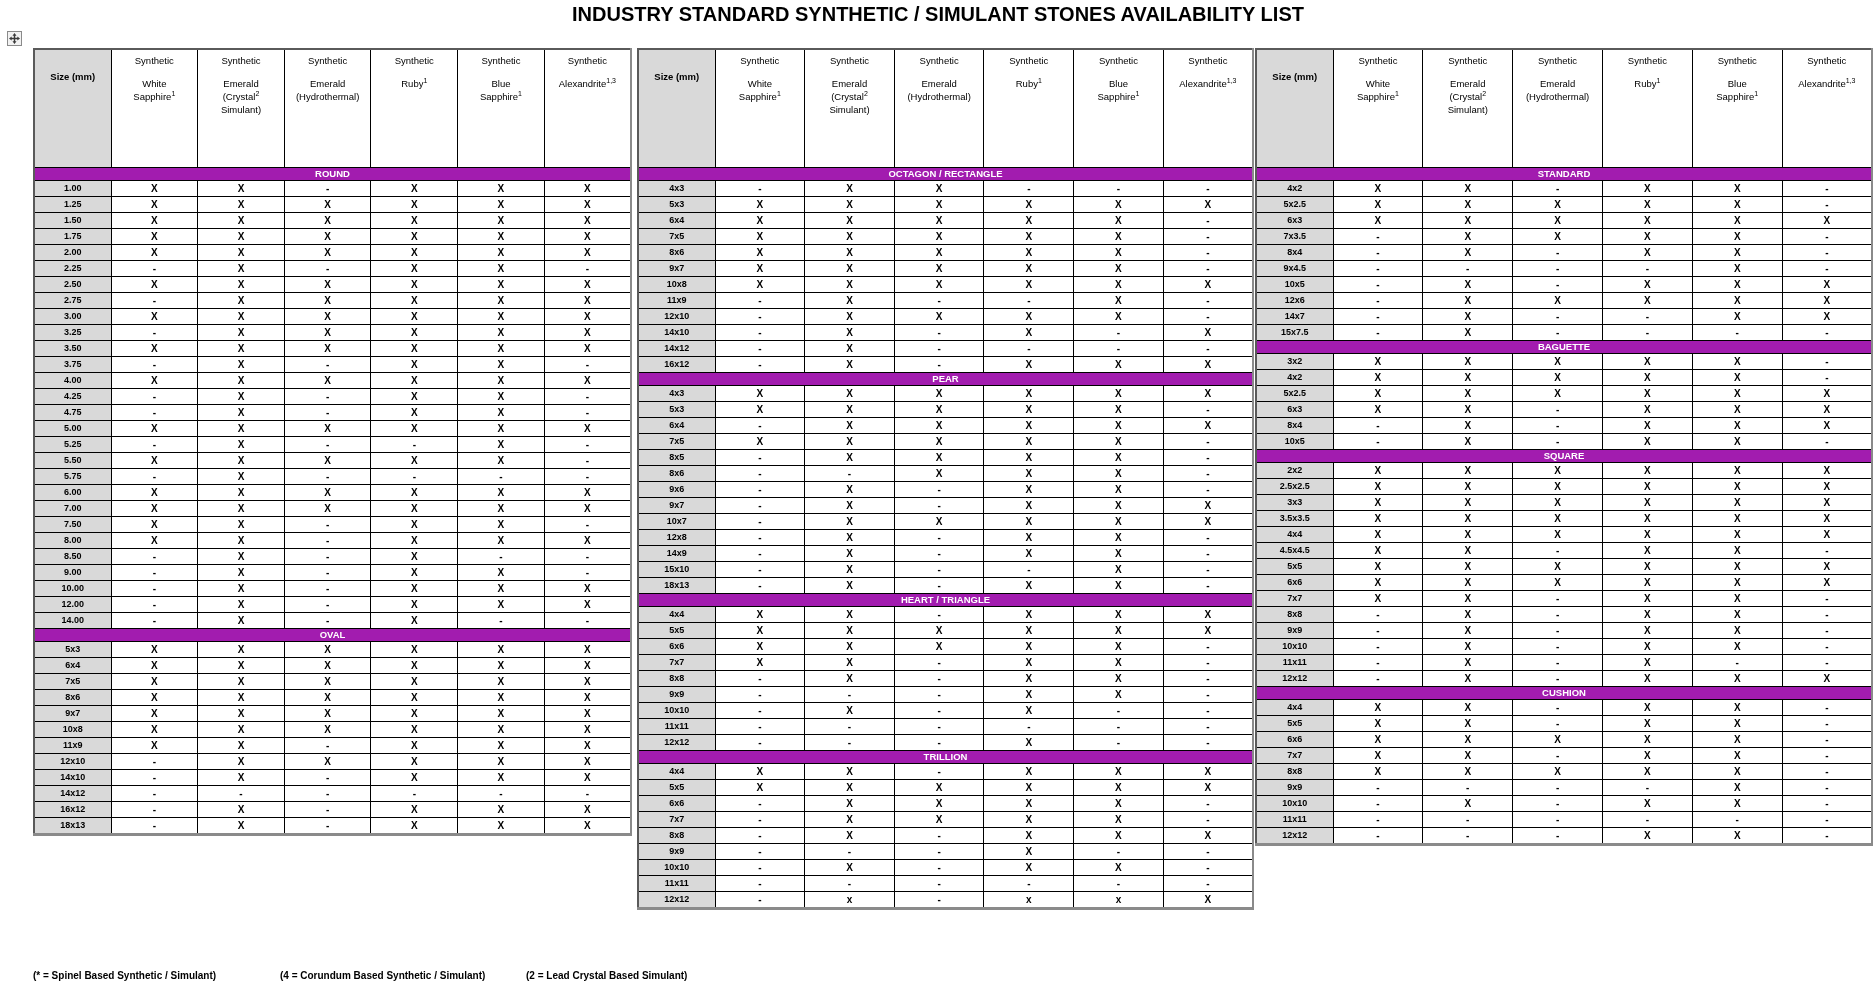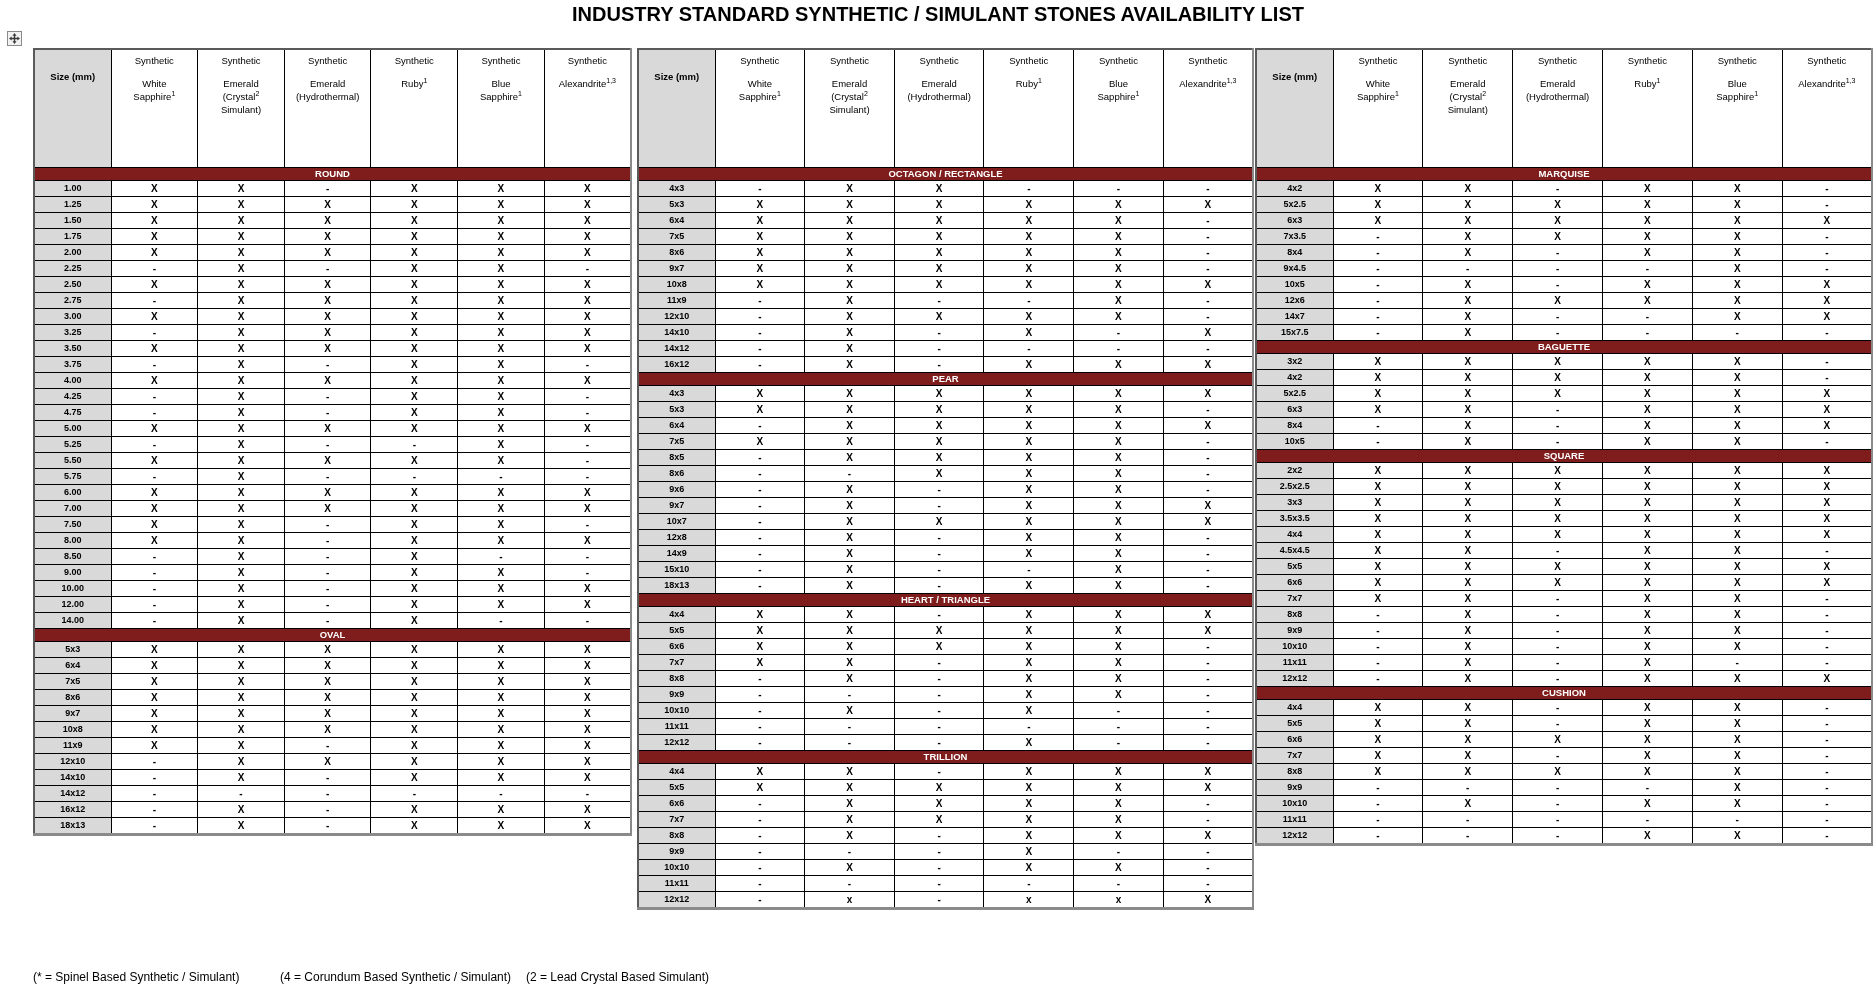--- a/index.html
+++ b/index.html
@@ -29,33 +29,33 @@
     font-size:9.5px;font-weight:bold;padding-top:21px;
   }
   th.stone-header{
     background:#fff;vertical-align:top;text-align:center;
     font-size:9.5px;font-weight:normal;padding-top:4px;height:118px;
   }
   .hline{line-height:13px;}
   .hline.first{margin-bottom:10px;}
   .hline sup{font-size:7px;line-height:0;}
   td.section-bar{
-    background:#7f1d1d;color:#fff;text-align:center;
+    background:#a21caf;color:#fff;text-align:center;
     font-size:9.5px;font-weight:bold;height:12px;line-height:12px;padding:0;
   }
   td.size-cell{
     background:#d9d9d9;text-align:center;font-size:9px;font-weight:bold;
     height:15px;line-height:15px;padding:0;
   }
   td.value-cell{
     background:#fff;text-align:center;font-size:10px;font-weight:bold;
     height:15px;line-height:15px;padding:0;
   }
   .footnote{
-    position:absolute;top:970px;font-size:12px;font-weight:normal;white-space:nowrap;
+    position:absolute;top:970px;font-size:10px;font-weight:bold;white-space:nowrap;
   }
 </style>
 </head>
 <body>
 
 <div class="page-title">INDUSTRY STANDARD SYNTHETIC / SIMULANT STONES AVAILABILITY LIST</div>
 
 <div class="move-handle">
   <svg width="11" height="11" viewBox="0 0 14 14">
     <path fill="#3a3a3a" d="M7 0 L9.6 3.4 H7.9 V6.1 H10.6 V4.4 L14 7 L10.6 9.6 V7.9 H7.9 V10.6 H9.6 L7 14 L4.4 10.6 H6.1 V7.9 H3.4 V9.6 L0 7 L3.4 4.4 V6.1 H6.1 V3.4 H4.4 Z"></path>
@@ -960,21 +960,21 @@
           <div class="hline">Sapphire<sup>1</sup></div>
         </th>
         <th class="stone-header">
           <div class="hline first">Synthetic</div>
           <div class="hline">Alexandrite<sup>1,3</sup></div>
         </th>
       </tr>
     </thead>
     <tbody>
       <tr>
-        <td class="section-bar" colspan="7">MARQUISE</td>
+        <td class="section-bar" colspan="7">STANDARD</td>
       </tr>
       <tr>
         <td class="size-cell">4x2</td>
         <td class="value-cell">X</td>
         <td class="value-cell">X</td>
         <td class="value-cell">-</td>
         <td class="value-cell">X</td>
         <td class="value-cell">X</td>
         <td class="value-cell">-</td>
       </tr>

